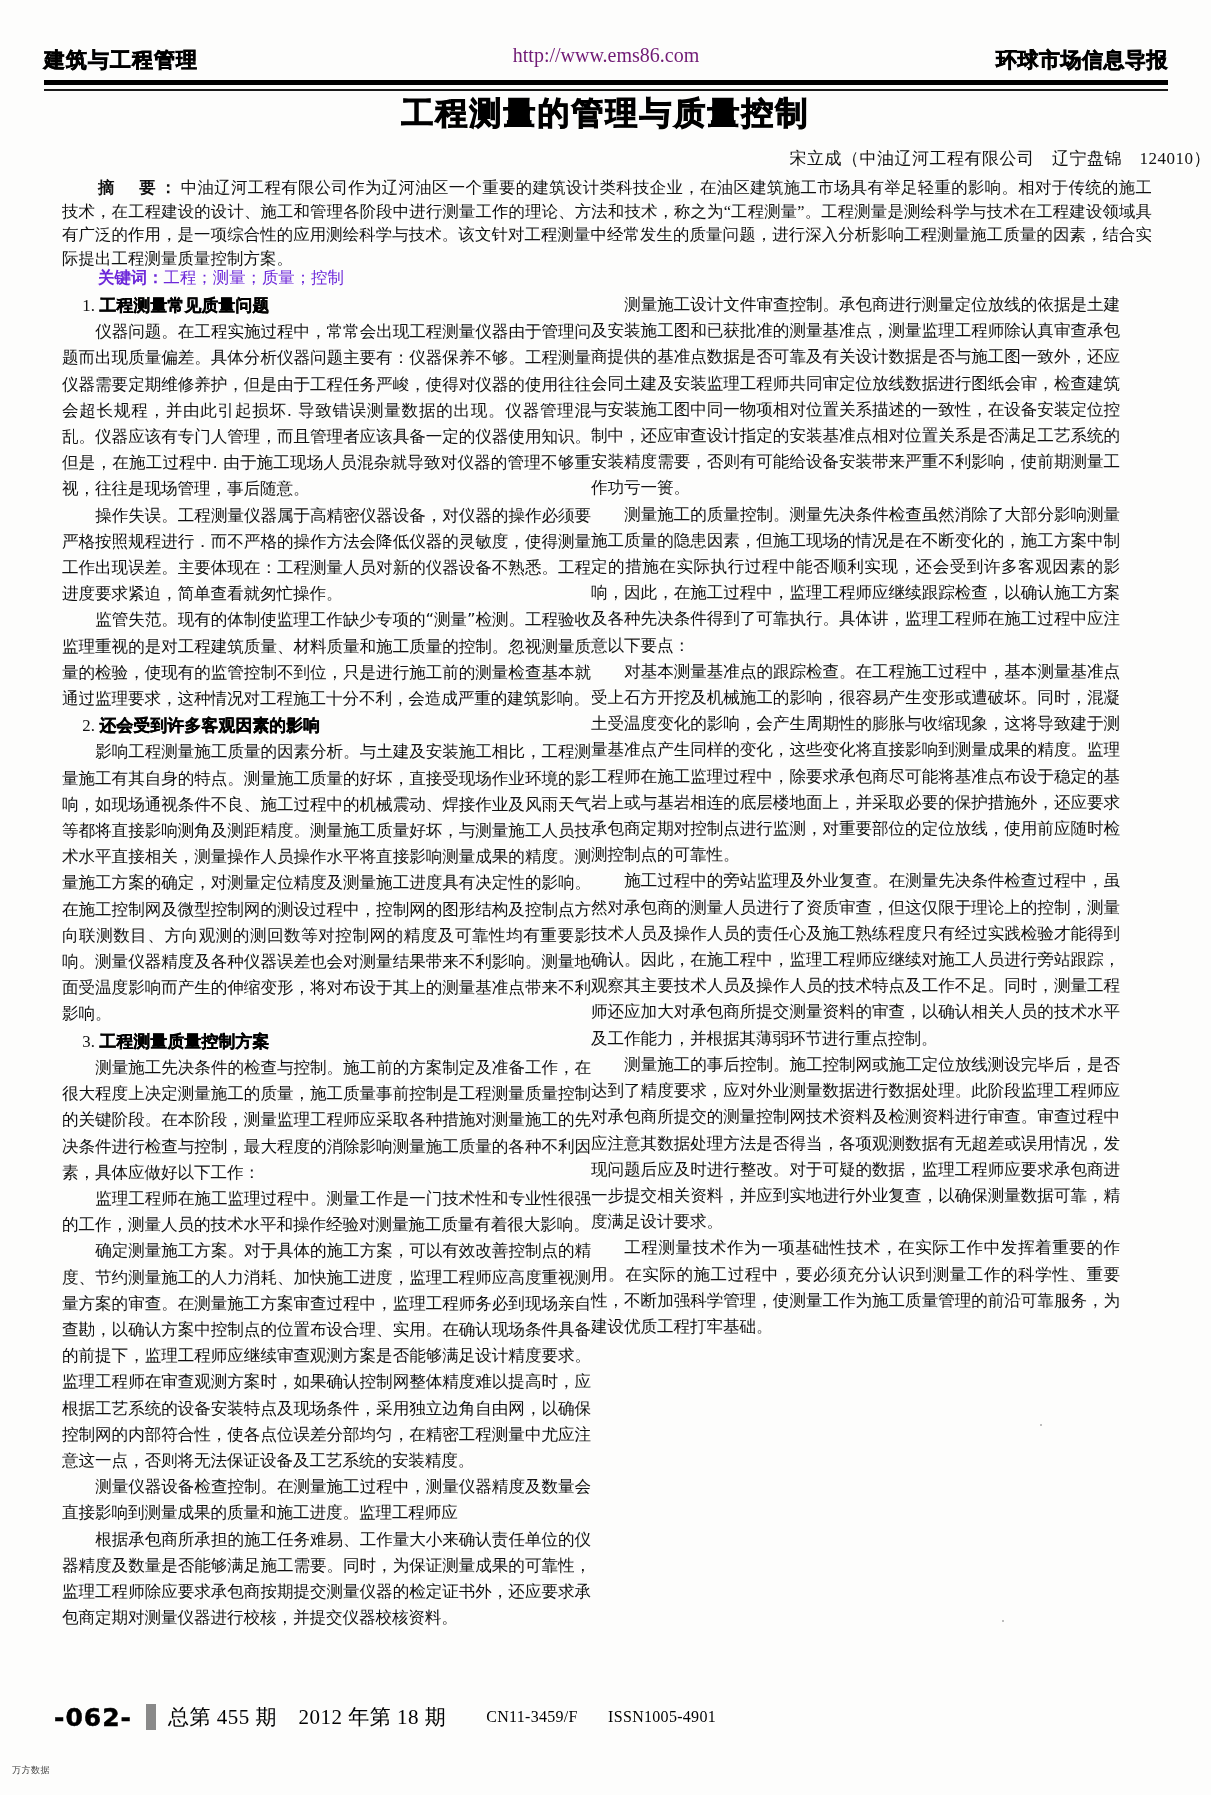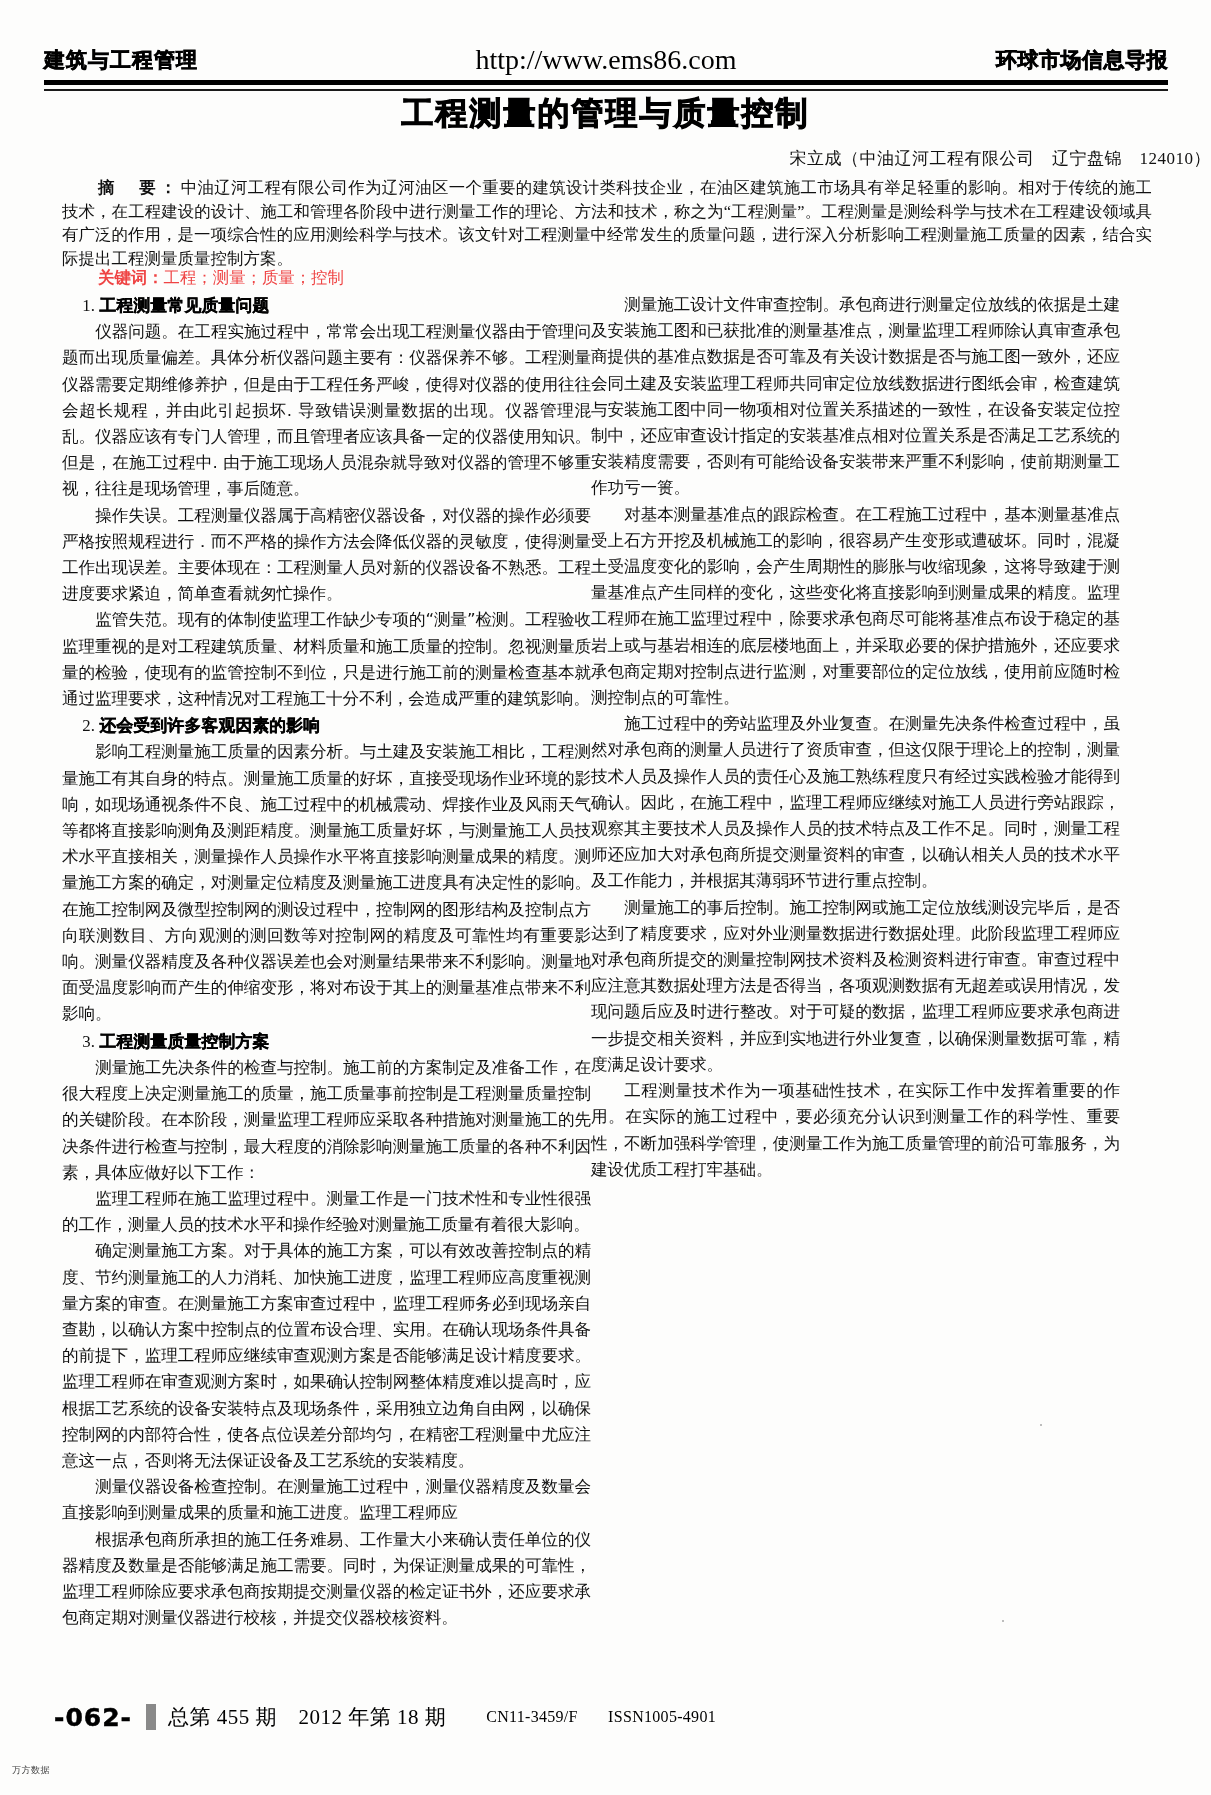--- a/index.html
+++ b/index.html
@@ -39,22 +39,22 @@
     color: #000;
     -webkit-text-stroke: 0.6px #000;
   }
   .masthead-center {
     position: absolute;
     left: 0;
     right: 0;
     top: 0px;
     text-align: center;
     font-family: "Liberation Serif", serif;
-    font-size: 28px;
-    color: #000000;
+    font-size: 20px;
+    color: #701a75;
   }
   .masthead-right {
     position: absolute;
     right: 0;
     top: 2px;
     font-family: "DejaVu Sans", "Liberation Sans", sans-serif;
     font-weight: bold;
     font-size: 21px;
     letter-spacing: 0.5px;
     color: #000;
@@ -125,21 +125,21 @@
     padding-left: 36px;
   }
   .keywords {
     position: absolute;
     left: 62px;
     top: 266px;
     width: 1090px;
     font-family: "Liberation Serif", "DejaVu Serif", serif;
     font-size: 16.4px;
     line-height: 23.5px;
-    color: #ef4444;
+    color: #6d28d9;
     padding-left: 36px;
   }
   .keywords .lead {
     font-family: "DejaVu Sans", "Liberation Sans", sans-serif;
     font-weight: bold;
   }
 
   
   .columns {
     position: absolute;
@@ -269,20 +269,21 @@
         <p>影响工程测量施工质量的因素分析。与土建及安装施工相比，工程测量施工有其自身的特点。测量施工质量的好坏，直接受现场作业环境的影响，如现场通视条件不良、施工过程中的机械震动、焊接作业及风雨天气等都将直接影响测角及测距精度。测量施工质量好坏，与测量施工人员技术水平直接相关，测量操作人员操作水平将直接影响测量成果的精度。测量施工方案的确定，对测量定位精度及测量施工进度具有决定性的影响。在施工控制网及微型控制网的测设过程中，控制网的图形结构及控制点方向联测数目、方向观测的测回数等对控制网的精度及可靠性均有重要影响。测量仪器精度及各种仪器误差也会对测量结果带来不利影响。测量地面受温度影响而产生的伸缩变形，将对布设于其上的测量基准点带来不利影响。</p>
         <h3><span class="num">3. </span><span>工程测量质量控制方案</span></h3>
         <p>测量施工先决条件的检查与控制。施工前的方案制定及准备工作，在很大程度上决定测量施工的质量，施工质量事前控制是工程测量质量控制的关键阶段。在本阶段，测量监理工程师应采取各种措施对测量施工的先决条件进行检查与控制，最大程度的消除影响测量施工质量的各种不利因素，具体应做好以下工作：</p>
         <p>监理工程师在施工监理过程中。测量工作是一门技术性和专业性很强的工作，测量人员的技术水平和操作经验对测量施工质量有着很大影响。</p>
         <p>确定测量施工方案。对于具体的施工方案，可以有效改善控制点的精度、节约测量施工的人力消耗、加快施工进度，监理工程师应高度重视测量方案的审查。在测量施工方案审查过程中，监理工程师务必到现场亲自查勘，以确认方案中控制点的位置布设合理、实用。在确认现场条件具备的前提下，监理工程师应继续审查观测方案是否能够满足设计精度要求。监理工程师在审查观测方案时，如果确认控制网整体精度难以提高时，应根据工艺系统的设备安装特点及现场条件，采用独立边角自由网，以确保控制网的内部符合性，使各点位误差分部均匀，在精密工程测量中尤应注意这一点，否则将无法保证设备及工艺系统的安装精度。</p>
         <p>测量仪器设备检查控制。在测量施工过程中，测量仪器精度及数量会直接影响到测量成果的质量和施工进度。监理工程师应</p>
         <p>根据承包商所承担的施工任务难易、工作量大小来确认责任单位的仪器精度及数量是否能够满足施工需要。同时，为保证测量成果的可靠性，监理工程师除应要求承包商按期提交测量仪器的检定证书外，还应要求承包商定期对测量仪器进行校核，并提交仪器校核资料。</p>
       </div>
     <div class="col" id="col-right">
         <p>测量施工设计文件审查控制。承包商进行测量定位放线的依据是土建及安装施工图和已获批准的测量基准点，测量监理工程师除认真审查承包商提供的基准点数据是否可靠及有关设计数据是否与施工图一致外，还应会同土建及安装监理工程师共同审定位放线数据进行图纸会审，检查建筑与安装施工图中同一物项相对位置关系描述的一致性，在设备安装定位控制中，还应审查设计指定的安装基准点相对位置关系是否满足工艺系统的安装精度需要，否则有可能给设备安装带来严重不利影响，使前期测量工作功亏一篑。</p>
+        <p>测量施工的质量控制。测量先决条件检查虽然消除了大部分影响测量施工质量的隐患因素，但施工现场的情况是在不断变化的，施工方案中制定的措施在实际执行过程中能否顺利实现，还会受到许多客观因素的影响，因此，在施工过程中，监理工程师应继续跟踪检查，以确认施工方案及各种先决条件得到了可靠执行。具体讲，监理工程师在施工过程中应注意以下要点：</p>
         <p>对基本测量基准点的跟踪检查。在工程施工过程中，基本测量基准点受上石方开挖及机械施工的影响，很容易产生变形或遭破坏。同时，混凝土受温度变化的影响，会产生周期性的膨胀与收缩现象，这将导致建于测量基准点产生同样的变化，这些变化将直接影响到测量成果的精度。监理工程师在施工监理过程中，除要求承包商尽可能将基准点布设于稳定的基岩上或与基岩相连的底层楼地面上，并采取必要的保护措施外，还应要求承包商定期对控制点进行监测，对重要部位的定位放线，使用前应随时检测控制点的可靠性。</p>
         <p>施工过程中的旁站监理及外业复查。在测量先决条件检查过程中，虽然对承包商的测量人员进行了资质审查，但这仅限于理论上的控制，测量技术人员及操作人员的责任心及施工熟练程度只有经过实践检验才能得到确认。因此，在施工程中，监理工程师应继续对施工人员进行旁站跟踪，观察其主要技术人员及操作人员的技术特点及工作不足。同时，测量工程师还应加大对承包商所提交测量资料的审查，以确认相关人员的技术水平及工作能力，并根据其薄弱环节进行重点控制。</p>
         <p>测量施工的事后控制。施工控制网或施工定位放线测设完毕后，是否达到了精度要求，应对外业测量数据进行数据处理。此阶段监理工程师应对承包商所提交的测量控制网技术资料及检测资料进行审查。审查过程中应注意其数据处理方法是否得当，各项观测数据有无超差或误用情况，发现问题后应及时进行整改。对于可疑的数据，监理工程师应要求承包商进一步提交相关资料，并应到实地进行外业复查，以确保测量数据可靠，精度满足设计要求。</p>
         <p>工程测量技术作为一项基础性技术，在实际工作中发挥着重要的作用。在实际的施工过程中，要必须充分认识到测量工作的科学性、重要性，不断加强科学管理，使测量工作为施工质量管理的前沿可靠服务，为建设优质工程打牢基础。</p>
       </div>
   </div>
 
   <div class="footer">
     <span class="page-no">-062-</span>
     <span class="foot-bar"></span>

